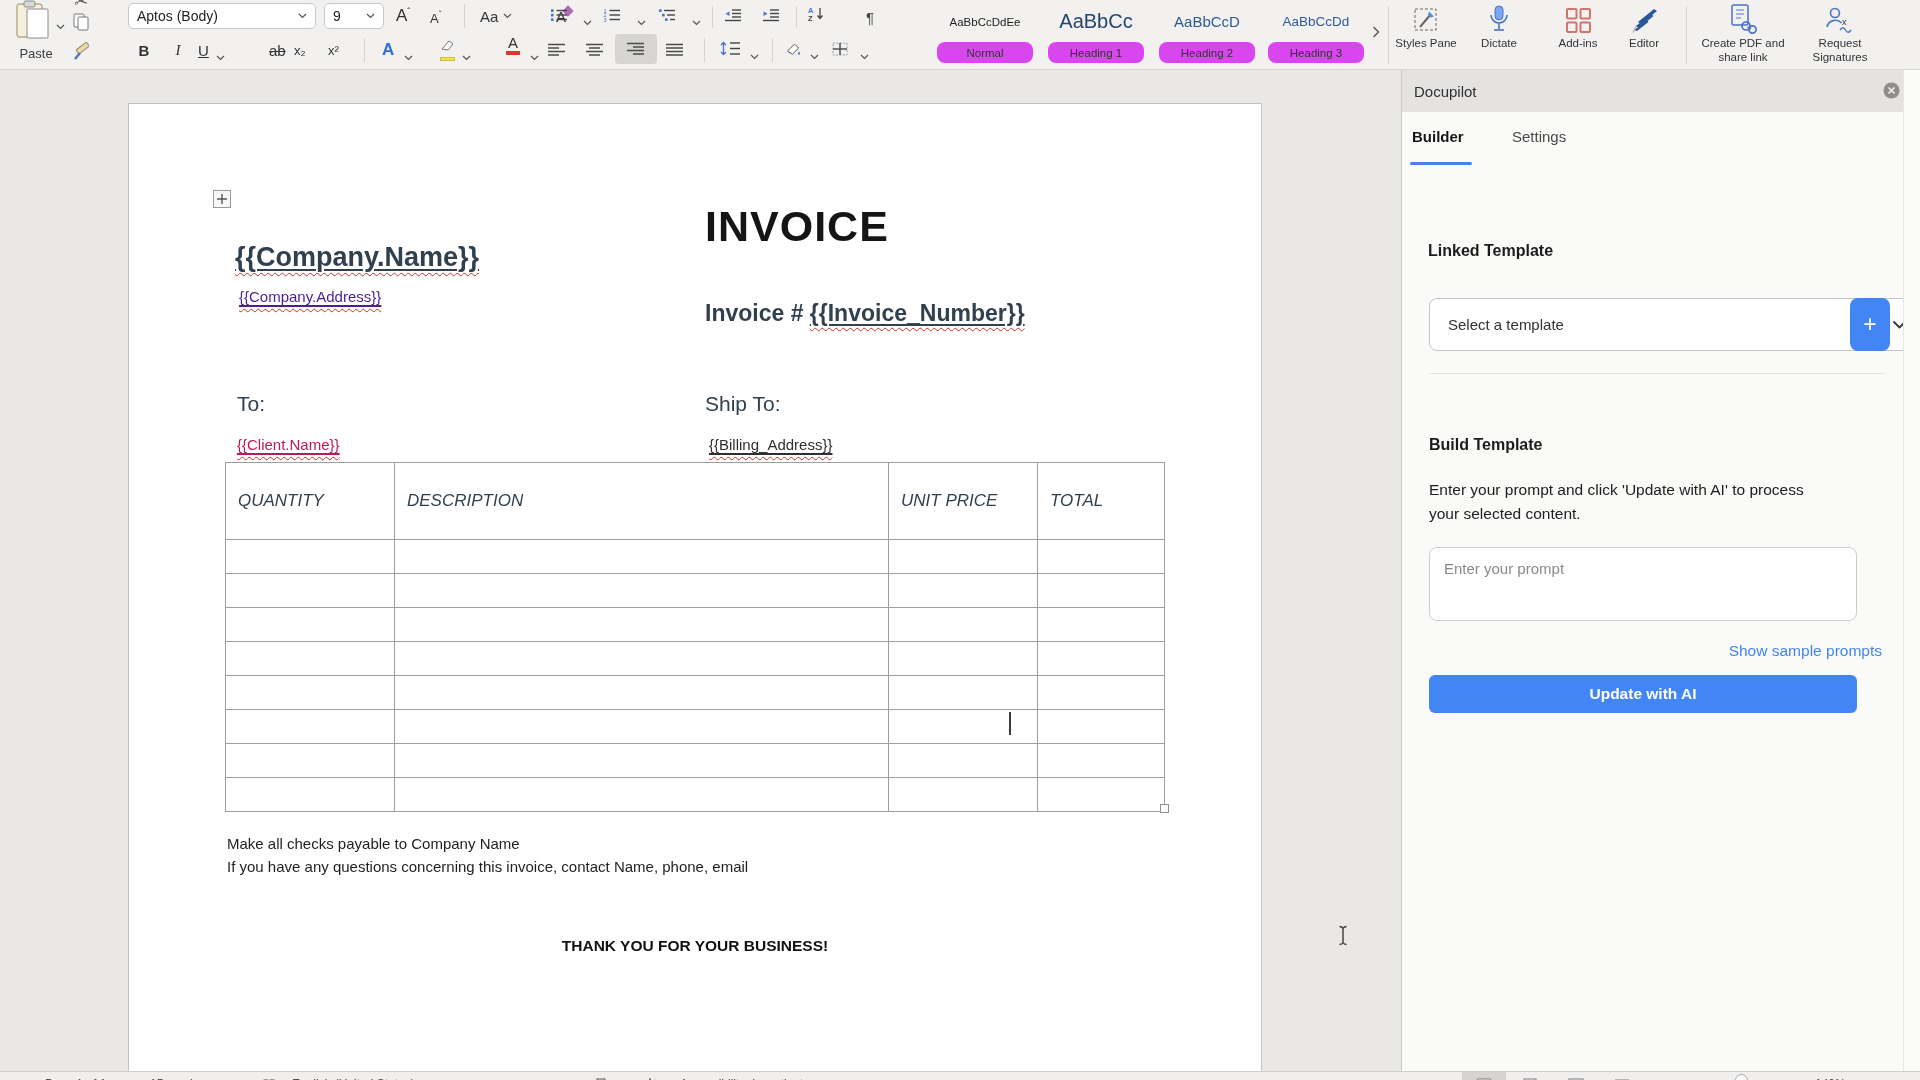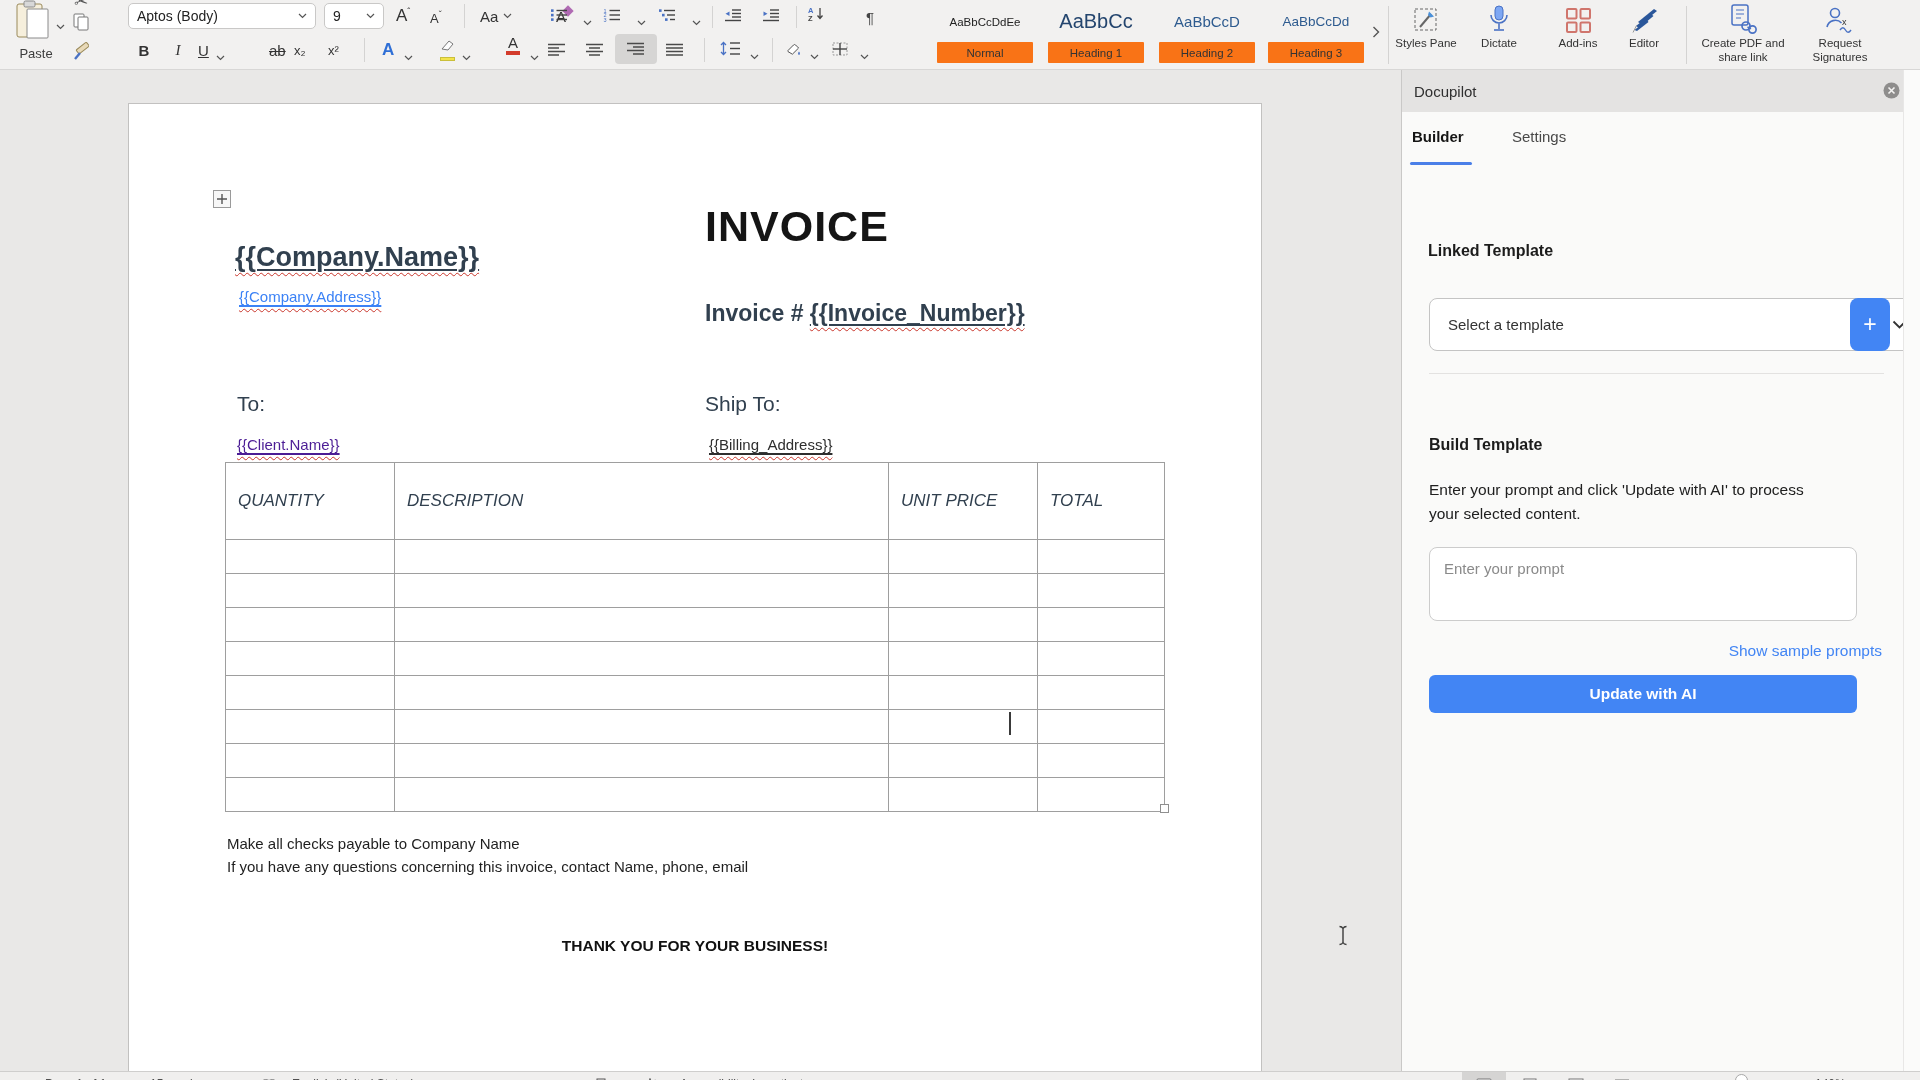--- a/index.html
+++ b/index.html
@@ -8,21 +8,21 @@
   .abs { position:absolute; }
   .nowrap { white-space:nowrap; }
 
   
   #ribbon { left:0; top:0; width:1920px; height:70px; background:#f2f1f0; border-bottom:1px solid #d8d7d6; overflow:hidden; }
   .rlbl { font-size:13px; color:#3d3d3d; text-align:center; }
   .vsep { width:1px; background:#d4d3d2; }
   .inputbox { height:26px; background:#fff; border:1px solid #c9c8c7; border-radius:5px; display:flex; align-items:center; padding:0 8px; font-size:14px; color:#222; }
   .inputbox .grow { flex:1; }
   .fbtn { display:flex; align-items:center; justify-content:center; color:#333; font-size:15px; height:28px; }
-  .chip { height:21px; background:#f97316; border-radius:1px; font-size:11.5px; display:flex; align-items:center; justify-content:center; color:#333; margin:2px 2px 0 2px; }
+  .chip { height:21px; background:#d946ef; border-radius:8px; font-size:11.5px; display:flex; align-items:center; justify-content:center; color:#333; margin:2px 2px 0 2px; }
   .stylecard { width:100px; height:62px; }
   .stylecard .sample { height:37px; display:flex; align-items:center; justify-content:center; white-space:nowrap; overflow:hidden; }
   .act { text-align:center; color:#333; }
   .act .ic { height:32px; display:flex; align-items:flex-end; justify-content:center; }
   .act .tx { font-size:11.5px; line-height:1.2; margin-top:3px; }
   .alignpill { background:#d6d5d4; border-radius:4px; }
 
   
   #canvas { left:0; top:70px; width:1401px; height:1010px; background:#e9e8e7; }
   #page { left:128px; top:33px; width:1134px; height:990px; background:#fff; border:1px solid #c2c1c0; }
@@ -410,34 +410,34 @@
 
     <div class="abs" style="left:84px;top:86px;width:18px;height:18px;border:1px solid #9a9a9a;background:#f7f7f7;display:flex;align-items:center;justify-content:center;">
       <svg width="12" height="12">
           <path d="M6 1 v10 M1 6 h10" stroke="#555" stroke-width="1.4"></path>
         </svg>
     </div>
 
     <div class="abs slate nowrap" style="left:106px;top:138px;font-size:27px;font-weight:700;">
       <span class="tplwavy"><span class="tplsolid">{{Company.Name}}</span></span>
     </div>
-    <div class="abs nowrap" style="left:110px;top:184px;font-size:15px;color:#3b82f6;">
+    <div class="abs nowrap" style="left:110px;top:184px;font-size:15px;color:#4c1d95;">
       <span class="tplwavy"><span class="tplsolid">{{Company.Address}}</span></span>
     </div>
 
     <div class="abs nowrap" style="left:576px;top:98px;font-size:43px;font-weight:600;letter-spacing:1px;color:#151515;text-align:right;">INVOICE</div>
 
     <div class="abs slate nowrap" style="left:576px;top:196px;font-size:23px;font-weight:bold;">
       <span>Invoice # </span><span class="tplwavy"><span class="tplsolid">{{Invoice_Number}}</span></span>
     </div>
 
     <div class="abs slate nowrap" style="left:108px;top:288px;font-size:21px;font-weight:500;">To:</div>
     <div class="abs slate nowrap" style="left:576px;top:288px;font-size:21px;font-weight:500;">Ship To:</div>
 
-    <div class="abs nowrap" style="left:108px;top:332px;font-size:15px;color:#4c1d95;">
+    <div class="abs nowrap" style="left:108px;top:332px;font-size:15px;color:#be185d;">
       <span class="tplwavy"><span class="tplsolid">{{Client.Name}}</span></span>
     </div>
     <div class="abs nowrap" style="left:580px;top:332px;font-size:15px;color:#2e2e2e;">
       <span class="tplwavy"><span class="tplsolid">{{Billing_Address}}</span></span>
     </div>
 
     <table id="invtable" class="abs" style="left:96px;top:358px;">
       <colgroup>
           <col style="width:169px">
           <col style="width:494px">

